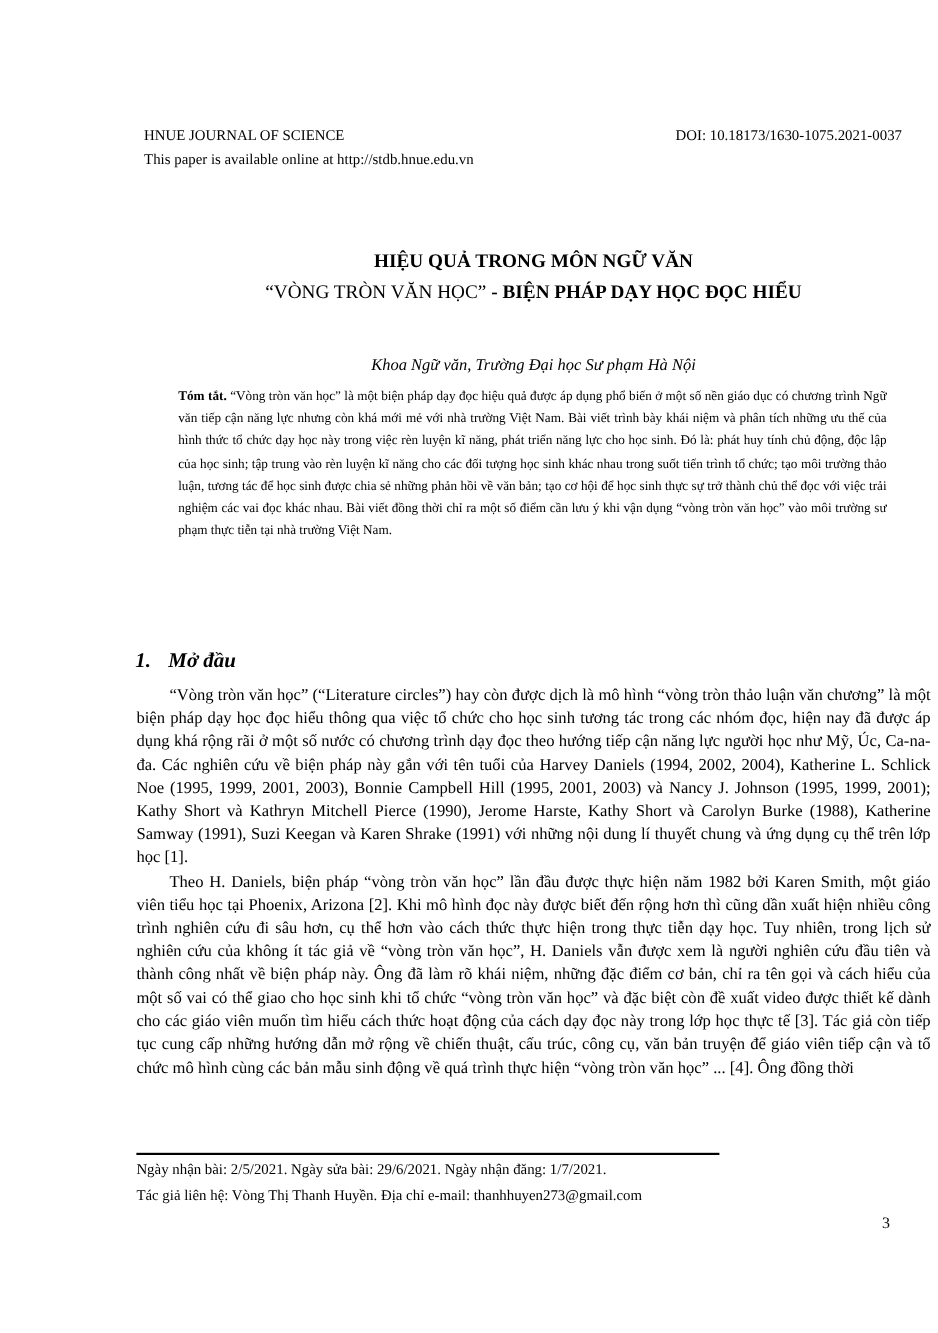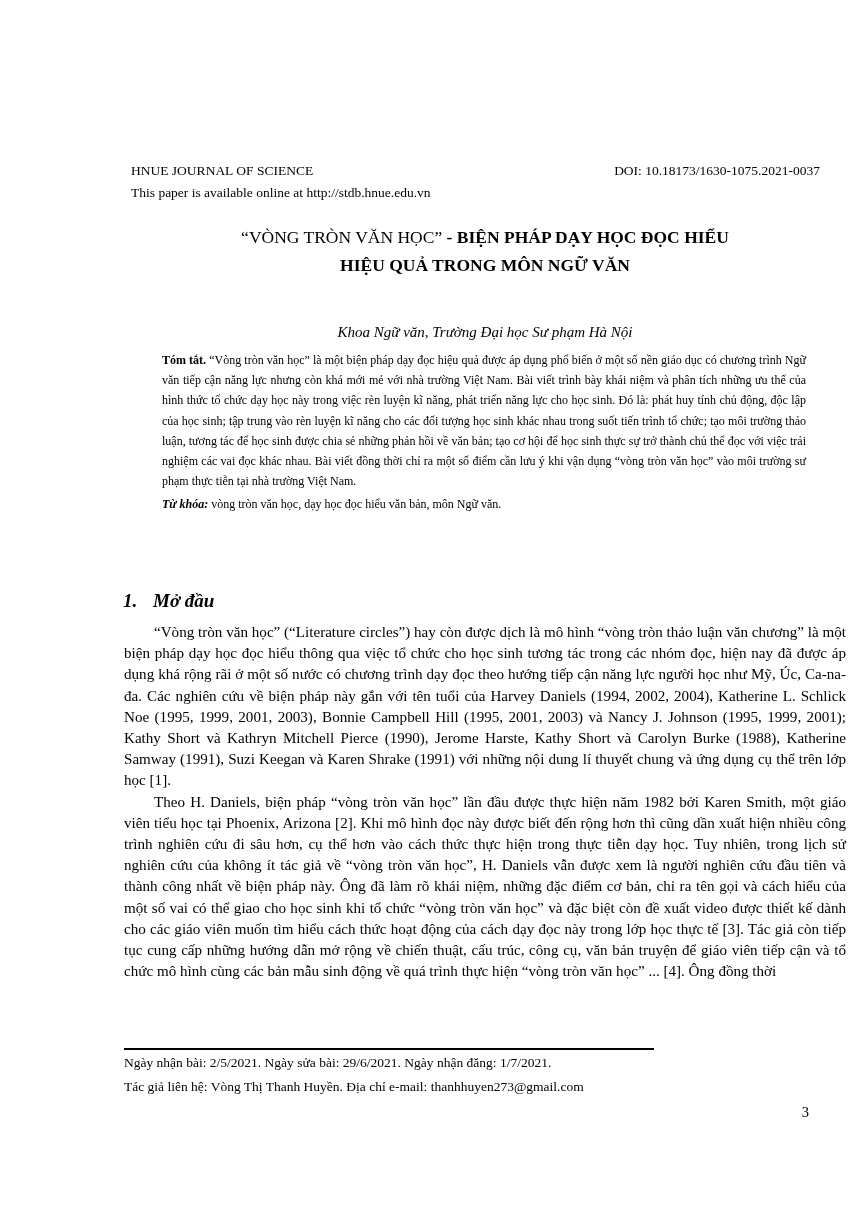--- a/index.html
+++ b/index.html
@@ -13,21 +13,20 @@
     overflow: hidden;
   }
   
   .masthead {
     position: absolute;
     left: 131px;
     right: 33px;
     top: 112px;
     font-size: 13.5px;
     line-height: 22px;
-    margin-top: 48px;
   }
   .masthead-row { display: flex; justify-content: space-between; }
   
   .title {
     position: absolute;
     left: 124px;
     width: 722px;
     top: 223px;
     text-align: center;
     font-size: 17.5px;
@@ -124,29 +123,28 @@
 
   <div class="masthead">
     <div class="masthead-row">
       <span>HNUE JOURNAL OF SCIENCE</span>
       <span>DOI: 10.18173/1630-1075.2021-0037</span>
     </div>
     <div>This paper is available online at http://stdb.hnue.edu.vn</div>
   </div>
 
   <div class="title">
+    <div>HIỆU QUẢ TRONG MÔN NGỮ VĂN</div>
     <div><span class="t-normal">“VÒNG TRÒN VĂN HỌC” </span><span>- BIỆN PHÁP DẠY HỌC ĐỌC HIỂU</span></div>
-    <div>HIỆU QUẢ TRONG MÔN NGỮ VĂN</div>
   </div>
 
   <div class="affiliation">Khoa Ngữ văn, Trường Đại học Sư phạm Hà Nội</div>
 
   <div class="abstract">
     <p><b>Tóm tắt.</b> <span>“Vòng tròn văn học” là một biện pháp dạy đọc hiệu quả được áp dụng phổ biến ở một số nền giáo dục có chương trình Ngữ văn tiếp cận năng lực nhưng còn khá mới mẻ với nhà trường Việt Nam. Bài viết trình bày khái niệm và phân tích những ưu thế của hình thức tổ chức dạy học này trong việc rèn luyện kĩ năng, phát triển năng lực cho học sinh. Đó là: phát huy tính chủ động, độc lập của học sinh; tập trung vào rèn luyện kĩ năng cho các đối tượng học sinh khác nhau trong suốt tiến trình tổ chức; tạo môi trường thảo luận, tương tác để học sinh được chia sẻ những phản hồi về văn bản; tạo cơ hội để học sinh thực sự trở thành chủ thể đọc với việc trải nghiệm các vai đọc khác nhau. Bài viết đồng thời chỉ ra một số điểm cần lưu ý khi vận dụng “vòng tròn văn học” vào môi trường sư phạm thực tiễn tại nhà trường Việt Nam.</span></p>
-    <p class="keywords-line"><b><i>Từ khóa:</i></b> <span>vòng tròn văn học, dạy học đọc hiểu văn bản, môn Ngữ văn.</span></p>
   </div>
 
   <div class="section-heading">
     <span class="sec-num">1.</span><span>Mở đầu</span>
   </div>
 
   <div class="body-text">
     <p>“Vòng tròn văn học” (“Literature circles”) hay còn được dịch là mô hình “vòng tròn thảo luận văn chương” là một biện pháp dạy học đọc hiểu thông qua việc tổ chức cho học sinh tương tác trong các nhóm đọc, hiện nay đã được áp dụng khá rộng rãi ở một số nước có chương trình dạy đọc theo hướng tiếp cận năng lực người học như Mỹ, Úc, Ca-na-đa. Các nghiên cứu về biện pháp này gắn với tên tuổi của Harvey Daniels (1994, 2002, 2004), Katherine L. Schlick Noe (1995, 1999, 2001, 2003), Bonnie Campbell Hill (1995, 2001, 2003) và Nancy J. Johnson (1995, 1999, 2001); Kathy Short và Kathryn Mitchell Pierce (1990), Jerome Harste, Kathy Short và Carolyn Burke (1988), Katherine Samway (1991), Suzi Keegan và Karen Shrake (1991) với những nội dung lí thuyết chung và ứng dụng cụ thể trên lớp học [1].</p>
     <p>Theo H. Daniels, biện pháp “vòng tròn văn học” lần đầu được thực hiện năm 1982 bởi Karen Smith, một giáo viên tiểu học tại Phoenix, Arizona [2]. Khi mô hình đọc này được biết đến rộng hơn thì cũng dần xuất hiện nhiều công trình nghiên cứu đi sâu hơn, cụ thể hơn vào cách thức thực hiện trong thực tiễn dạy học. Tuy nhiên, trong lịch sử nghiên cứu của không ít tác giả về “vòng tròn văn học”, H. Daniels vẫn được xem là người nghiên cứu đầu tiên và thành công nhất về biện pháp này. Ông đã làm rõ khái niệm, những đặc điểm cơ bản, chỉ ra tên gọi và cách hiểu của một số vai có thể giao cho học sinh khi tổ chức “vòng tròn văn học” và đặc biệt còn đề xuất video được thiết kế dành cho các giáo viên muốn tìm hiểu cách thức hoạt động của cách dạy đọc này trong lớp học thực tế [3]. Tác giả còn tiếp tục cung cấp những hướng dẫn mở rộng về chiến thuật, cấu trúc, công cụ, văn bản truyện để giáo viên tiếp cận và tổ chức mô hình cùng các bản mẫu sinh động về quá trình thực hiện “vòng tròn văn học” ... [4]. Ông đồng thời</p>
   </div>

